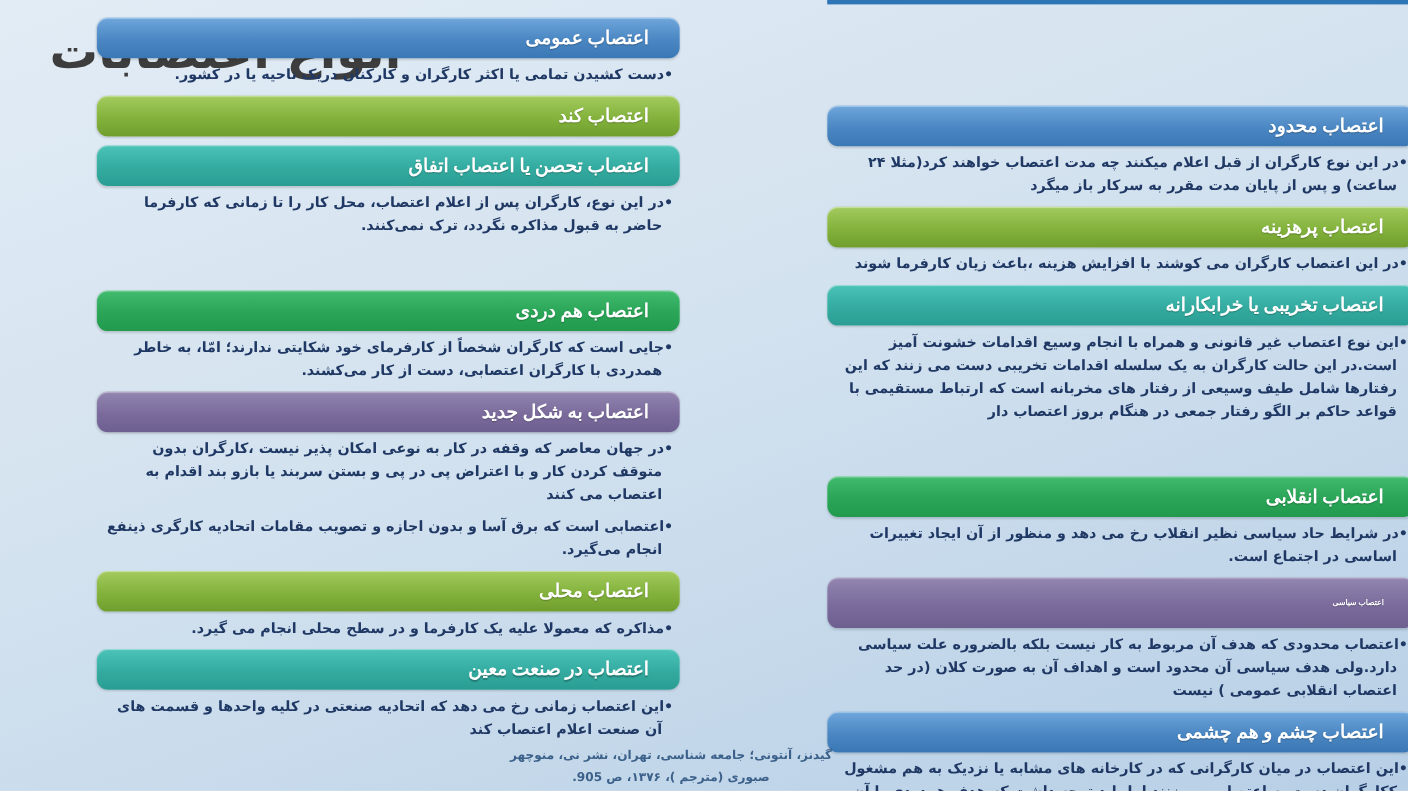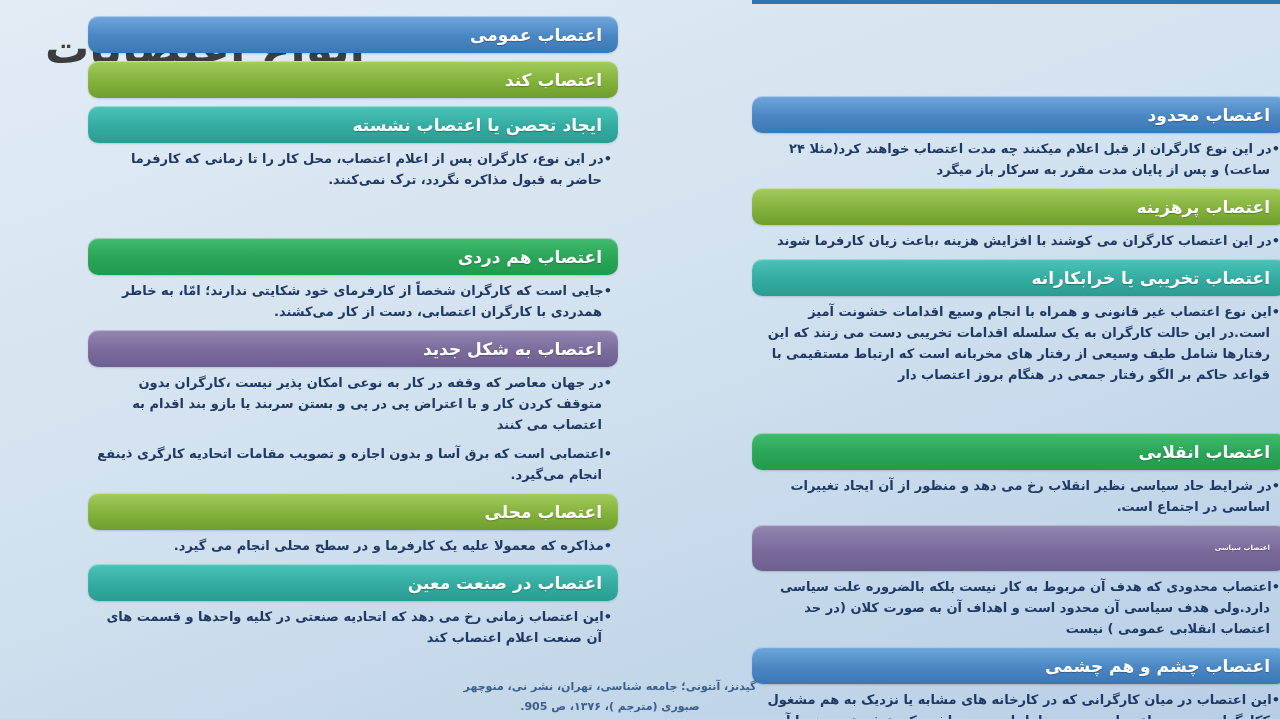--- a/index.html
+++ b/index.html
@@ -20,25 +20,26 @@
     letter-spacing:0px;
   }
   .col{position:absolute;}   
   
   .col-a{left:88px;top:16px;width:530px;}
   .col-b{left:752px;top:96px;width:534px;}
   .strike-item{margin-bottom:8px;}
   .strike-header{
     height:37px;border-radius:10px;
     display:flex;align-items:center;
-    padding:0 16px;box-sizing:border-box;
+    padding:0 28px;box-sizing:border-box;
     color:#ffffff;font-weight:bold;font-size:17px;
     box-shadow:inset 0 1px 1px rgba(255,255,255,.45), 0 1px 2px rgba(0,0,0,.15);
     text-shadow:0 1px 1px rgba(0,0,0,.25);
     white-space:nowrap;
+    font-family:Liberation Serif, serif;
   }
   .strike-header.small-title{height:46px;font-size:7px;}
   .hdr-blue  {background:linear-gradient(180deg,#6fa7dc 0%,#4a86c2 55%,#3a78b5 100%);}
   .hdr-olive {background:linear-gradient(180deg,#a3cb5e 0%,#83b23c 55%,#6f9e2e 100%);}
   .hdr-teal  {background:linear-gradient(180deg,#4cc3b8 0%,#34aba0 55%,#2a9d93 100%);}
   .hdr-green {background:linear-gradient(180deg,#41bb6e 0%,#2aa557 55%,#219a4d 100%);margin-top:48px;}
   .hdr-purple{background:linear-gradient(180deg,#9386b0 0%,#7a6b9c 55%,#6e5f91 100%);}
   .strike-desc{
     margin:5px 0 0 0;
     padding:0 16px 0 4px;
@@ -58,26 +59,27 @@
 
 <div class="slide">
 
   <div class="top-strip" style="left:auto;right:0;width:528px;"></div>
 
   <div class="page-title" style="left:45px;right:auto;text-align:left;" dir="rtl">انواع اعتصابات</div>
 
   <div class="col col-a">
       <section class="strike-item">
         <div class="strike-header hdr-blue">اعتصاب عمومی</div>
+        <p class="strike-desc">•دست کشیدن تمامی یا اکثر کارگران و کارکنان دریک ناحیه یا در کشور.</p>
       </section>
       <section class="strike-item">
         <div class="strike-header hdr-olive">اعتصاب کند</div>
       </section>
       <section class="strike-item">
-        <div class="strike-header hdr-teal">ایجاد تحصن یا اعتصاب نشسته</div>
+        <div class="strike-header hdr-teal">اعتصاب تحصن یا اعتصاب اتفاق</div>
         <p class="strike-desc">•در این نوع، کارگران پس از اعلام اعتصاب، محل کار را تا زمانی که کارفرما حاضر به قبول مذاکره نگردد، ترک نمی‌کنند.</p>
       </section>
       <section class="strike-item">
         <div class="strike-header hdr-green">اعتصاب هم دردی</div>
         <p class="strike-desc">•جایی است که کارگران شخصاً از کارفرمای خود شکایتی ندارند؛ امّا، به خاطر همدردی با کارگران اعتصابی، دست از کار می‌کشند.</p>
       </section>
       <section class="strike-item">
         <div class="strike-header hdr-purple">اعتصاب به شکل جدید</div>
         <p class="strike-desc">•در جهان معاصر که وقفه در کار به نوعی امکان پذیر نیست ،کارگران بدون متوقف کردن کار و با اعتراض پی در پی و بستن سربند یا بازو بند اقدام به  اعتصاب می کنند</p>
       </section>

